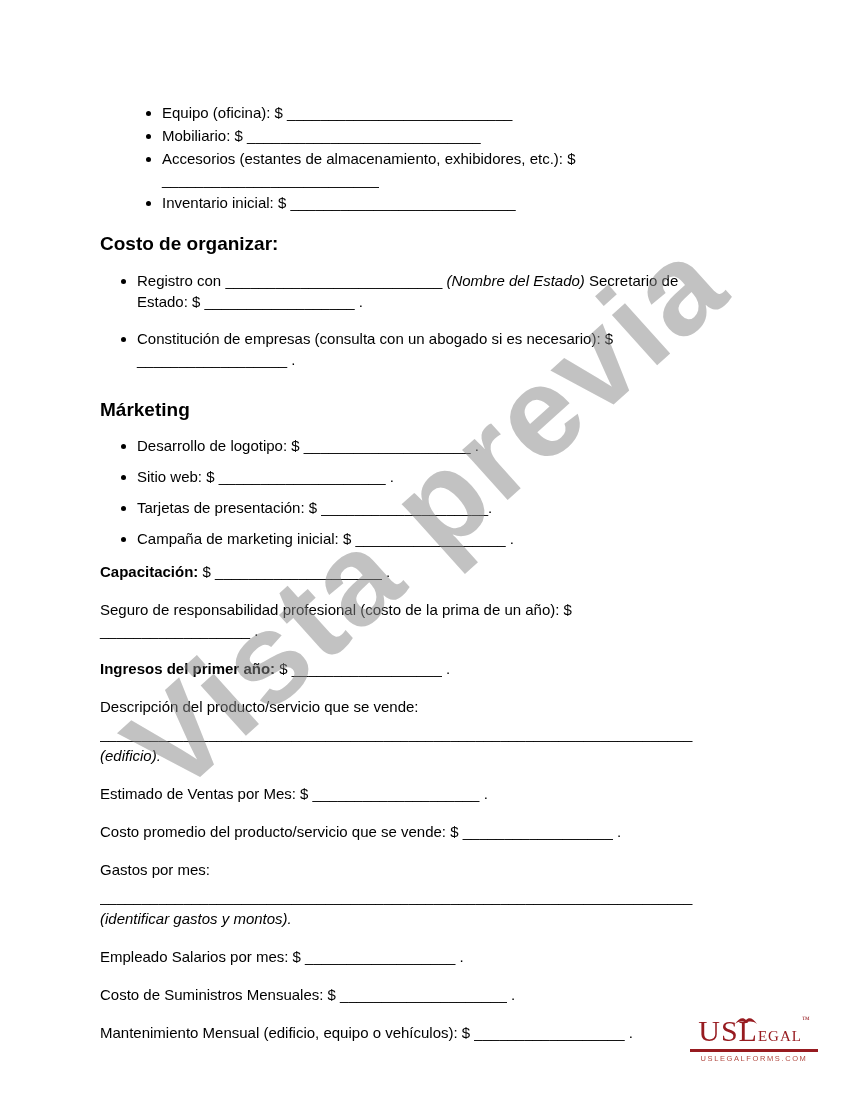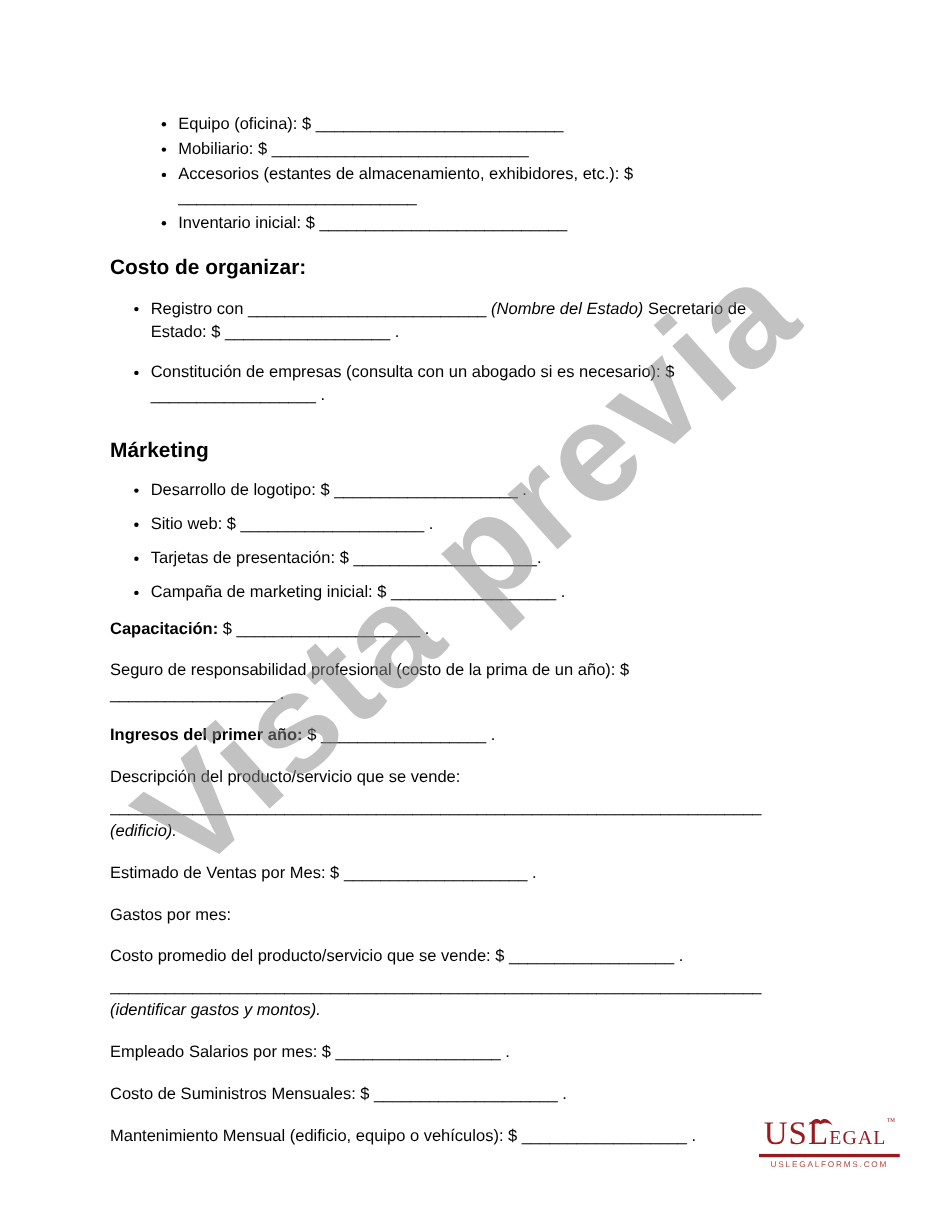--- a/index.html
+++ b/index.html
@@ -63,21 +63,21 @@
     color: #971b20;
     z-index: 2;
   }
   .logo-eagle { position: absolute; top: -6px; left: 46px; }
   .logo-brand {
     font-family: "Liberation Serif", serif;
     line-height: 1;
     white-space: nowrap;
   }
   .logo-main { font-size: 30px; letter-spacing: 1px; }
-  .logo-rest { font-size: 18px; letter-spacing: 1px; }
+  .logo-rest { font-size: 15px; letter-spacing: 1px; }
   .logo-tm { font-size: 8px; vertical-align: top; }
   .logo-rule { border-top: 3px solid #971b20; margin: 3px 2px 2px 2px; }
   .logo-site {
     font-family: "Liberation Sans", sans-serif;
     font-size: 7.5px;
     font-weight: normal;
     letter-spacing: 1.6px;
     color: #b24a42;
   }
 </style>
@@ -114,23 +114,23 @@
   <p>Seguro de responsabilidad profesional (costo de la prima de un año): $ __________________ .</p>
 
   <p><b>Ingresos del primer año:</b><span> $ __________________ .</span></p>
 
   <p>Descripción del producto/servicio que se vende:</p>
   <div class="fill-line">_______________________________________________________________________</div>
   <p class="note it">(edificio).</p>
 
   <p>Estimado de Ventas por Mes: $ ____________________ .</p>
 
+  <p>Costo promedio del producto/servicio que se vende: $ __________________ .</p>
+
   <p>Gastos por mes:</p>
-
-  <p>Costo promedio del producto/servicio que se vende: $ __________________ .</p>
   <div class="fill-line">_______________________________________________________________________</div>
   <p class="note it">(identificar gastos y montos).</p>
 
   <p>Empleado Salarios por mes: $ __________________ .</p>
 
   <p>Costo de Suministros Mensuales: $ ____________________ .</p>
 
   <p>Mantenimiento Mensual (edificio, equipo o vehículos): $ __________________ .</p>
 
 </div>

